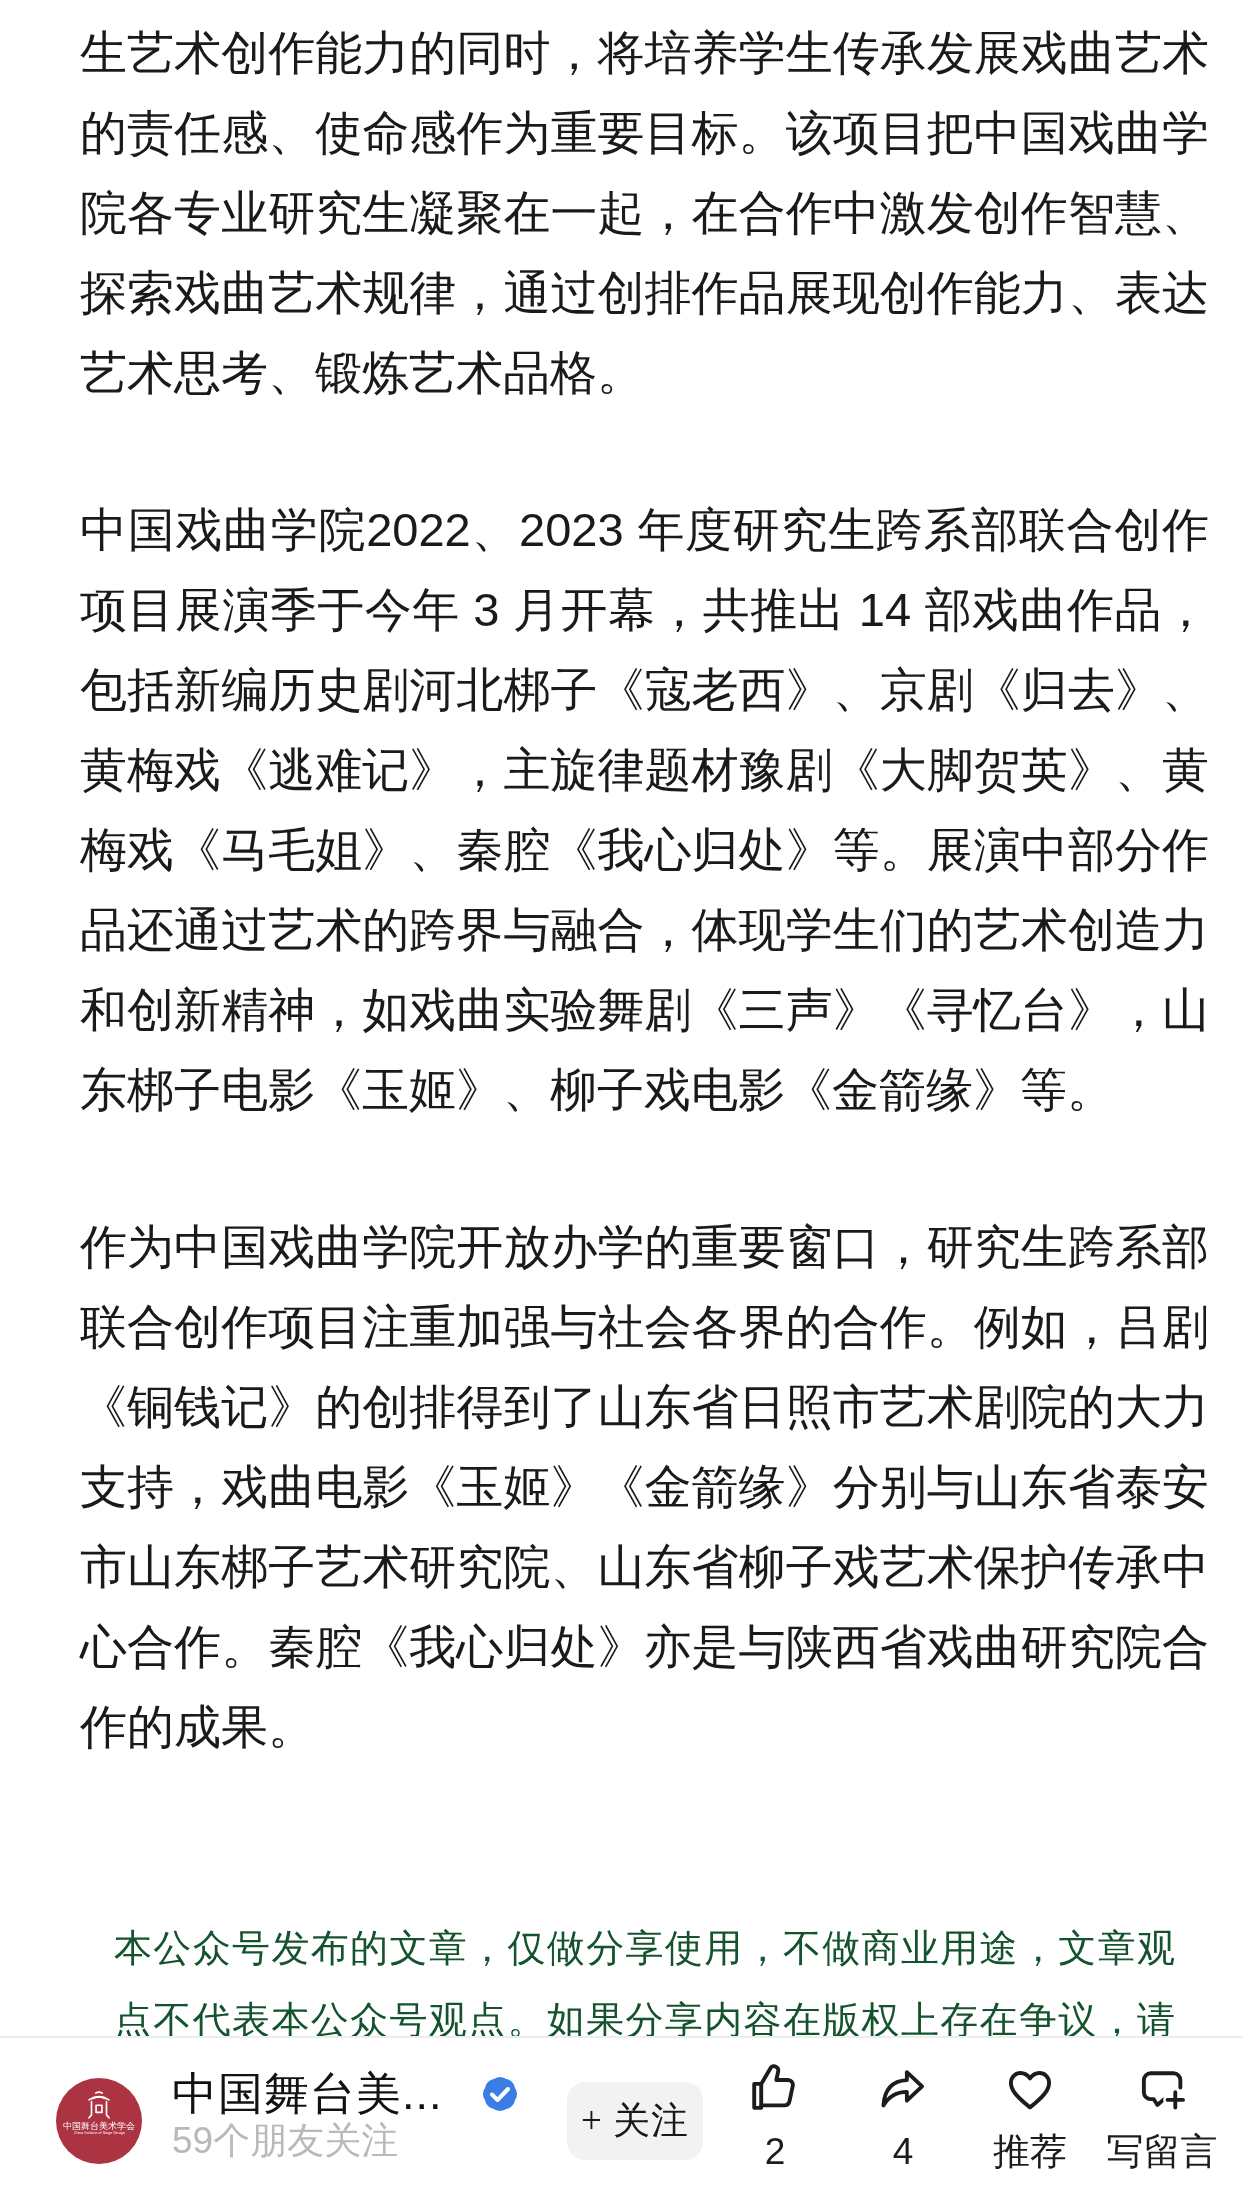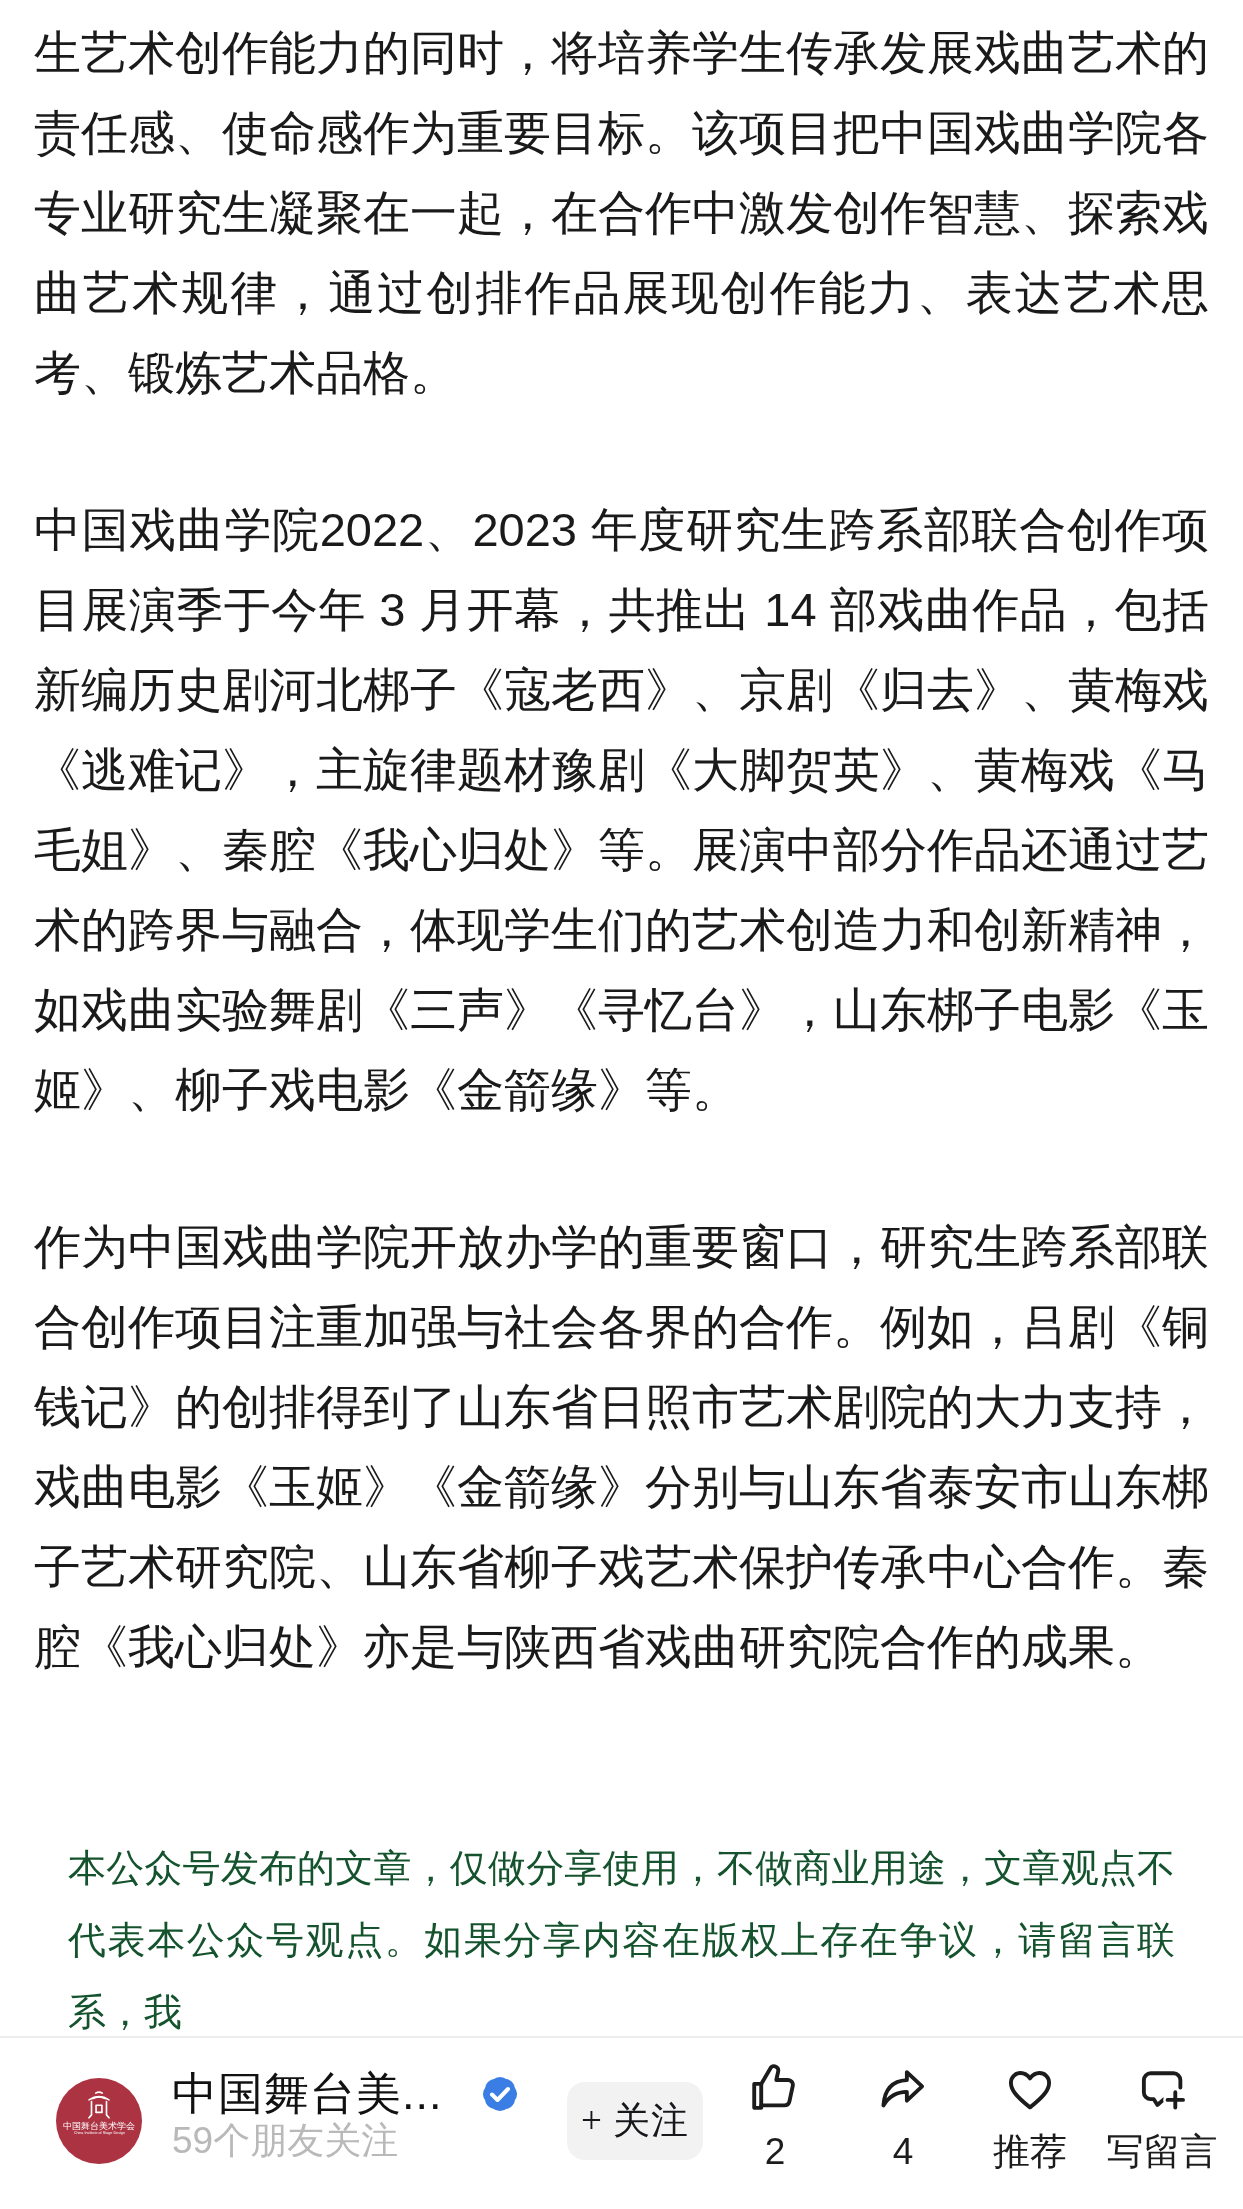--- a/index.html
+++ b/index.html
@@ -10,20 +10,21 @@
   html,body{margin:0;padding:0;}
   body{
     width:1243px;height:2209px;position:relative;overflow:hidden;
     background:#ffffff;
     font-family:"Liberation Sans","DejaVu Sans",sans-serif;
   }
   .article{
     padding:13px 34px 0;
     font-size:47px;line-height:80px;color:#1a1a1a;
     text-align:justify;
+    margin-left:46px;
   }
   .article p{margin:0 0 77px;}
   .disclaimer{
     margin:145px 34px 0;
     font-size:38px;line-height:72px;color:#14532d;
     text-align:justify;
   }
   
   .bar{
     position:absolute;left:0;bottom:0;width:1243px;height:173px;

